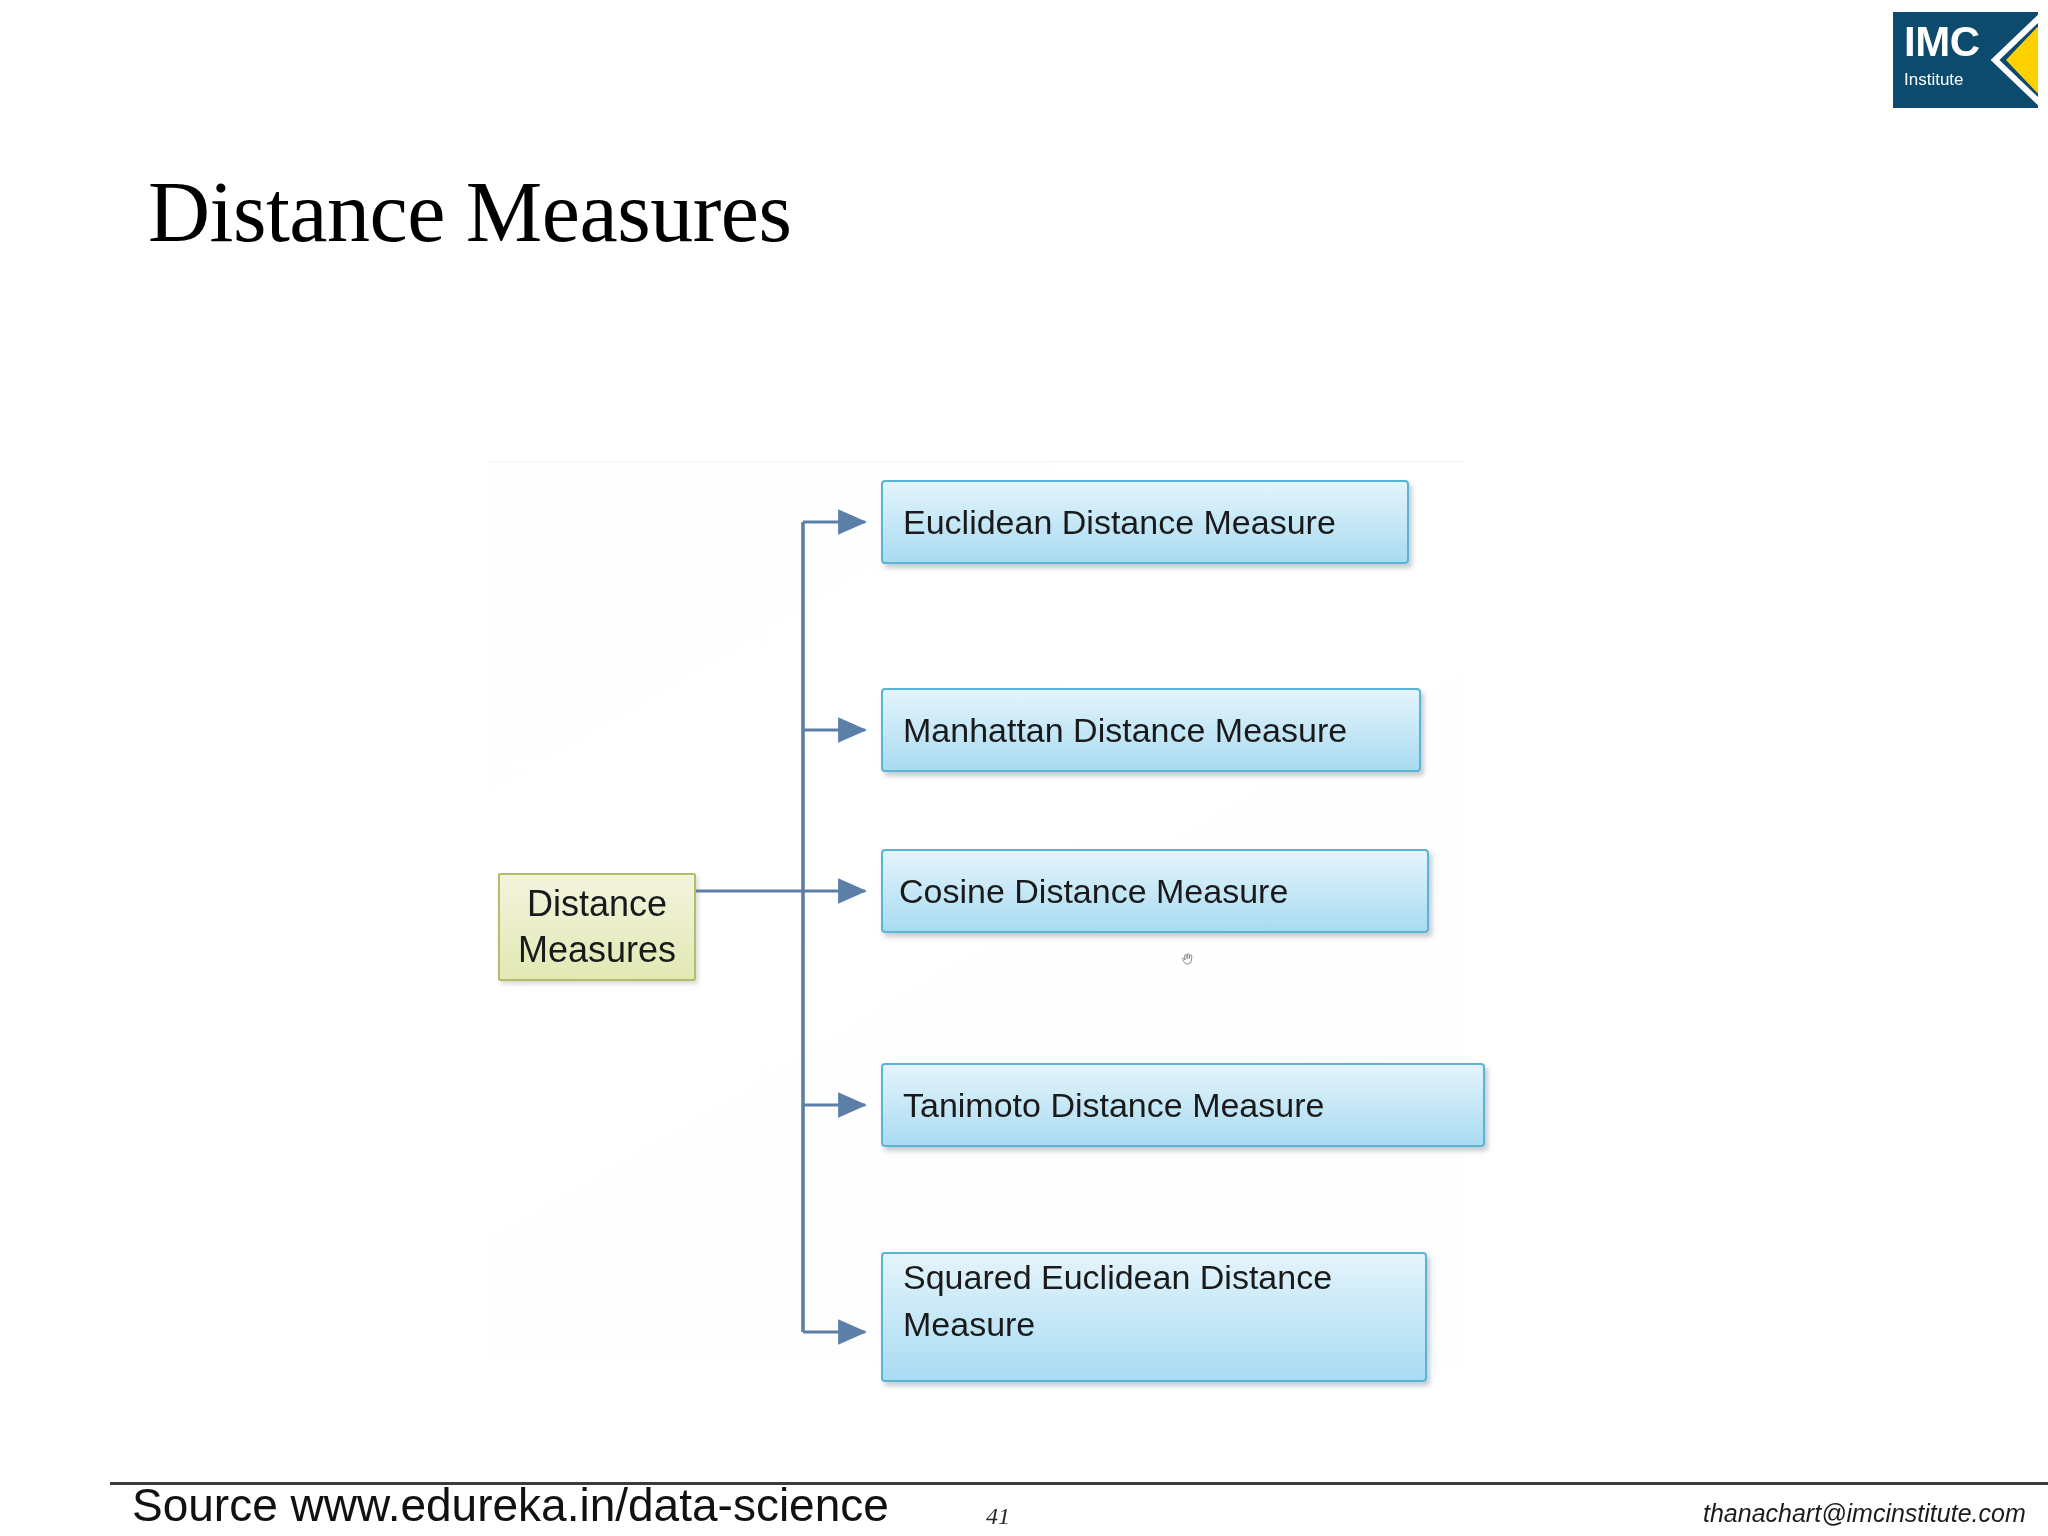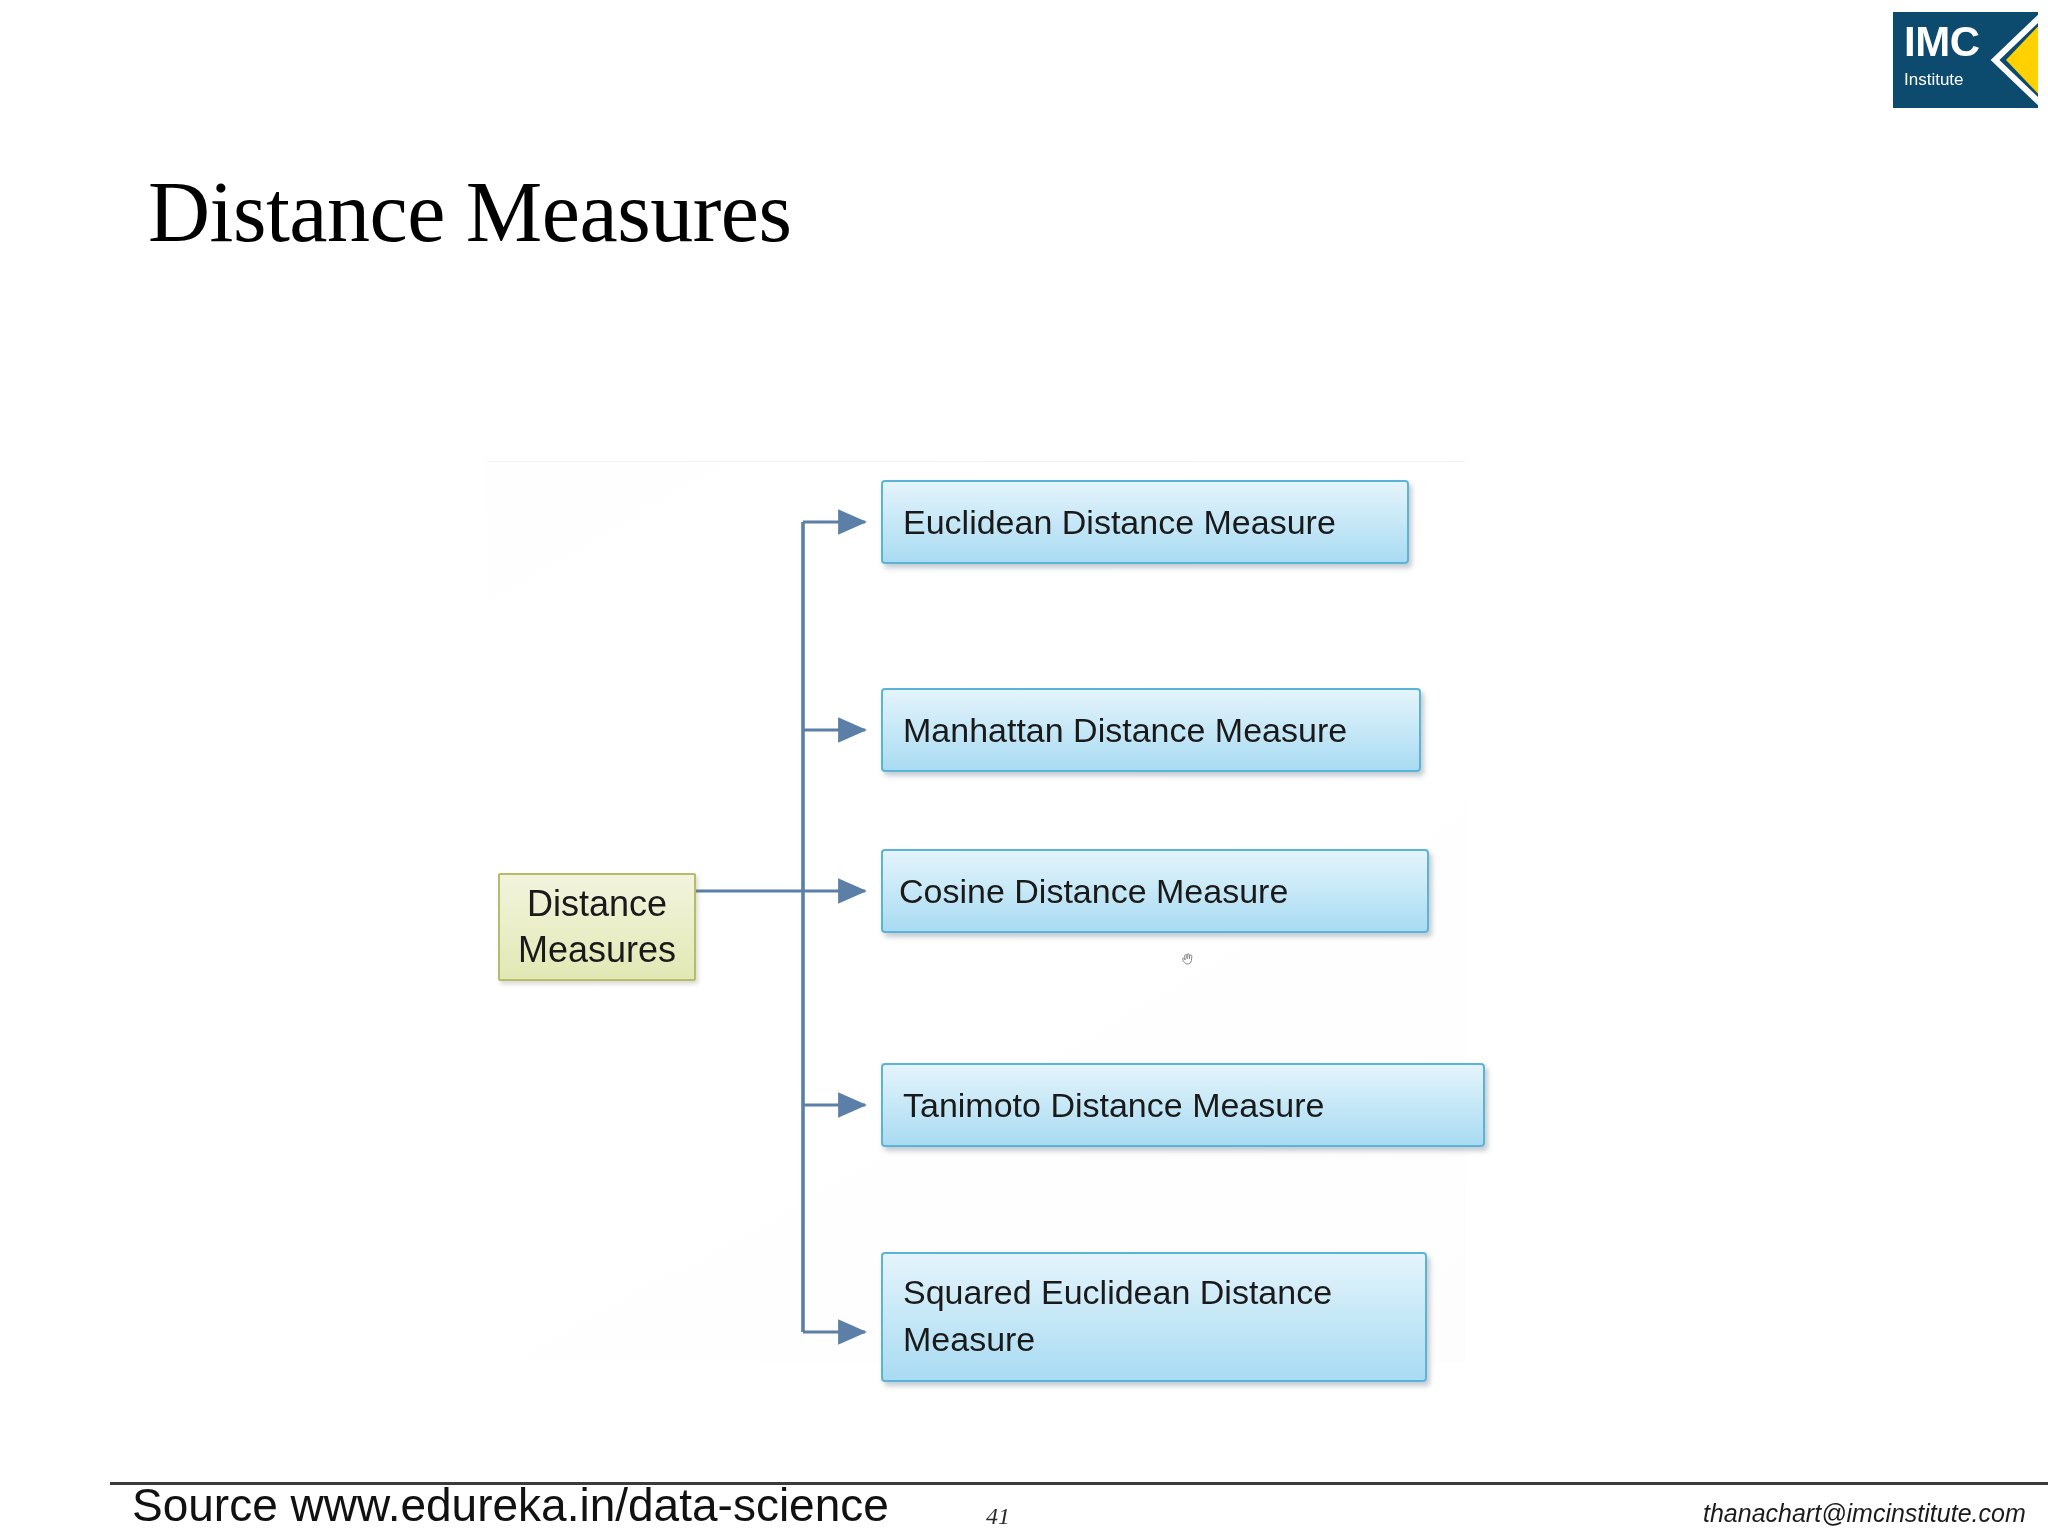--- a/index.html
+++ b/index.html
@@ -125,21 +125,20 @@
     color: #1a1a1a;
     font-family: "Liberation Sans", sans-serif;
     font-size: 34px;
     line-height: 44px;
     padding: 0 20px;
     display: flex;
     align-items: center;
   }
   .node-leaf.two-line {
     align-items: flex-start;
-    padding-top: 15px;
     line-height: 47px;
   }
 
   
   .conn {
     position: absolute;
     left: 0; top: 0;
     width: 978px;
     height: 900px;
     pointer-events: none;

